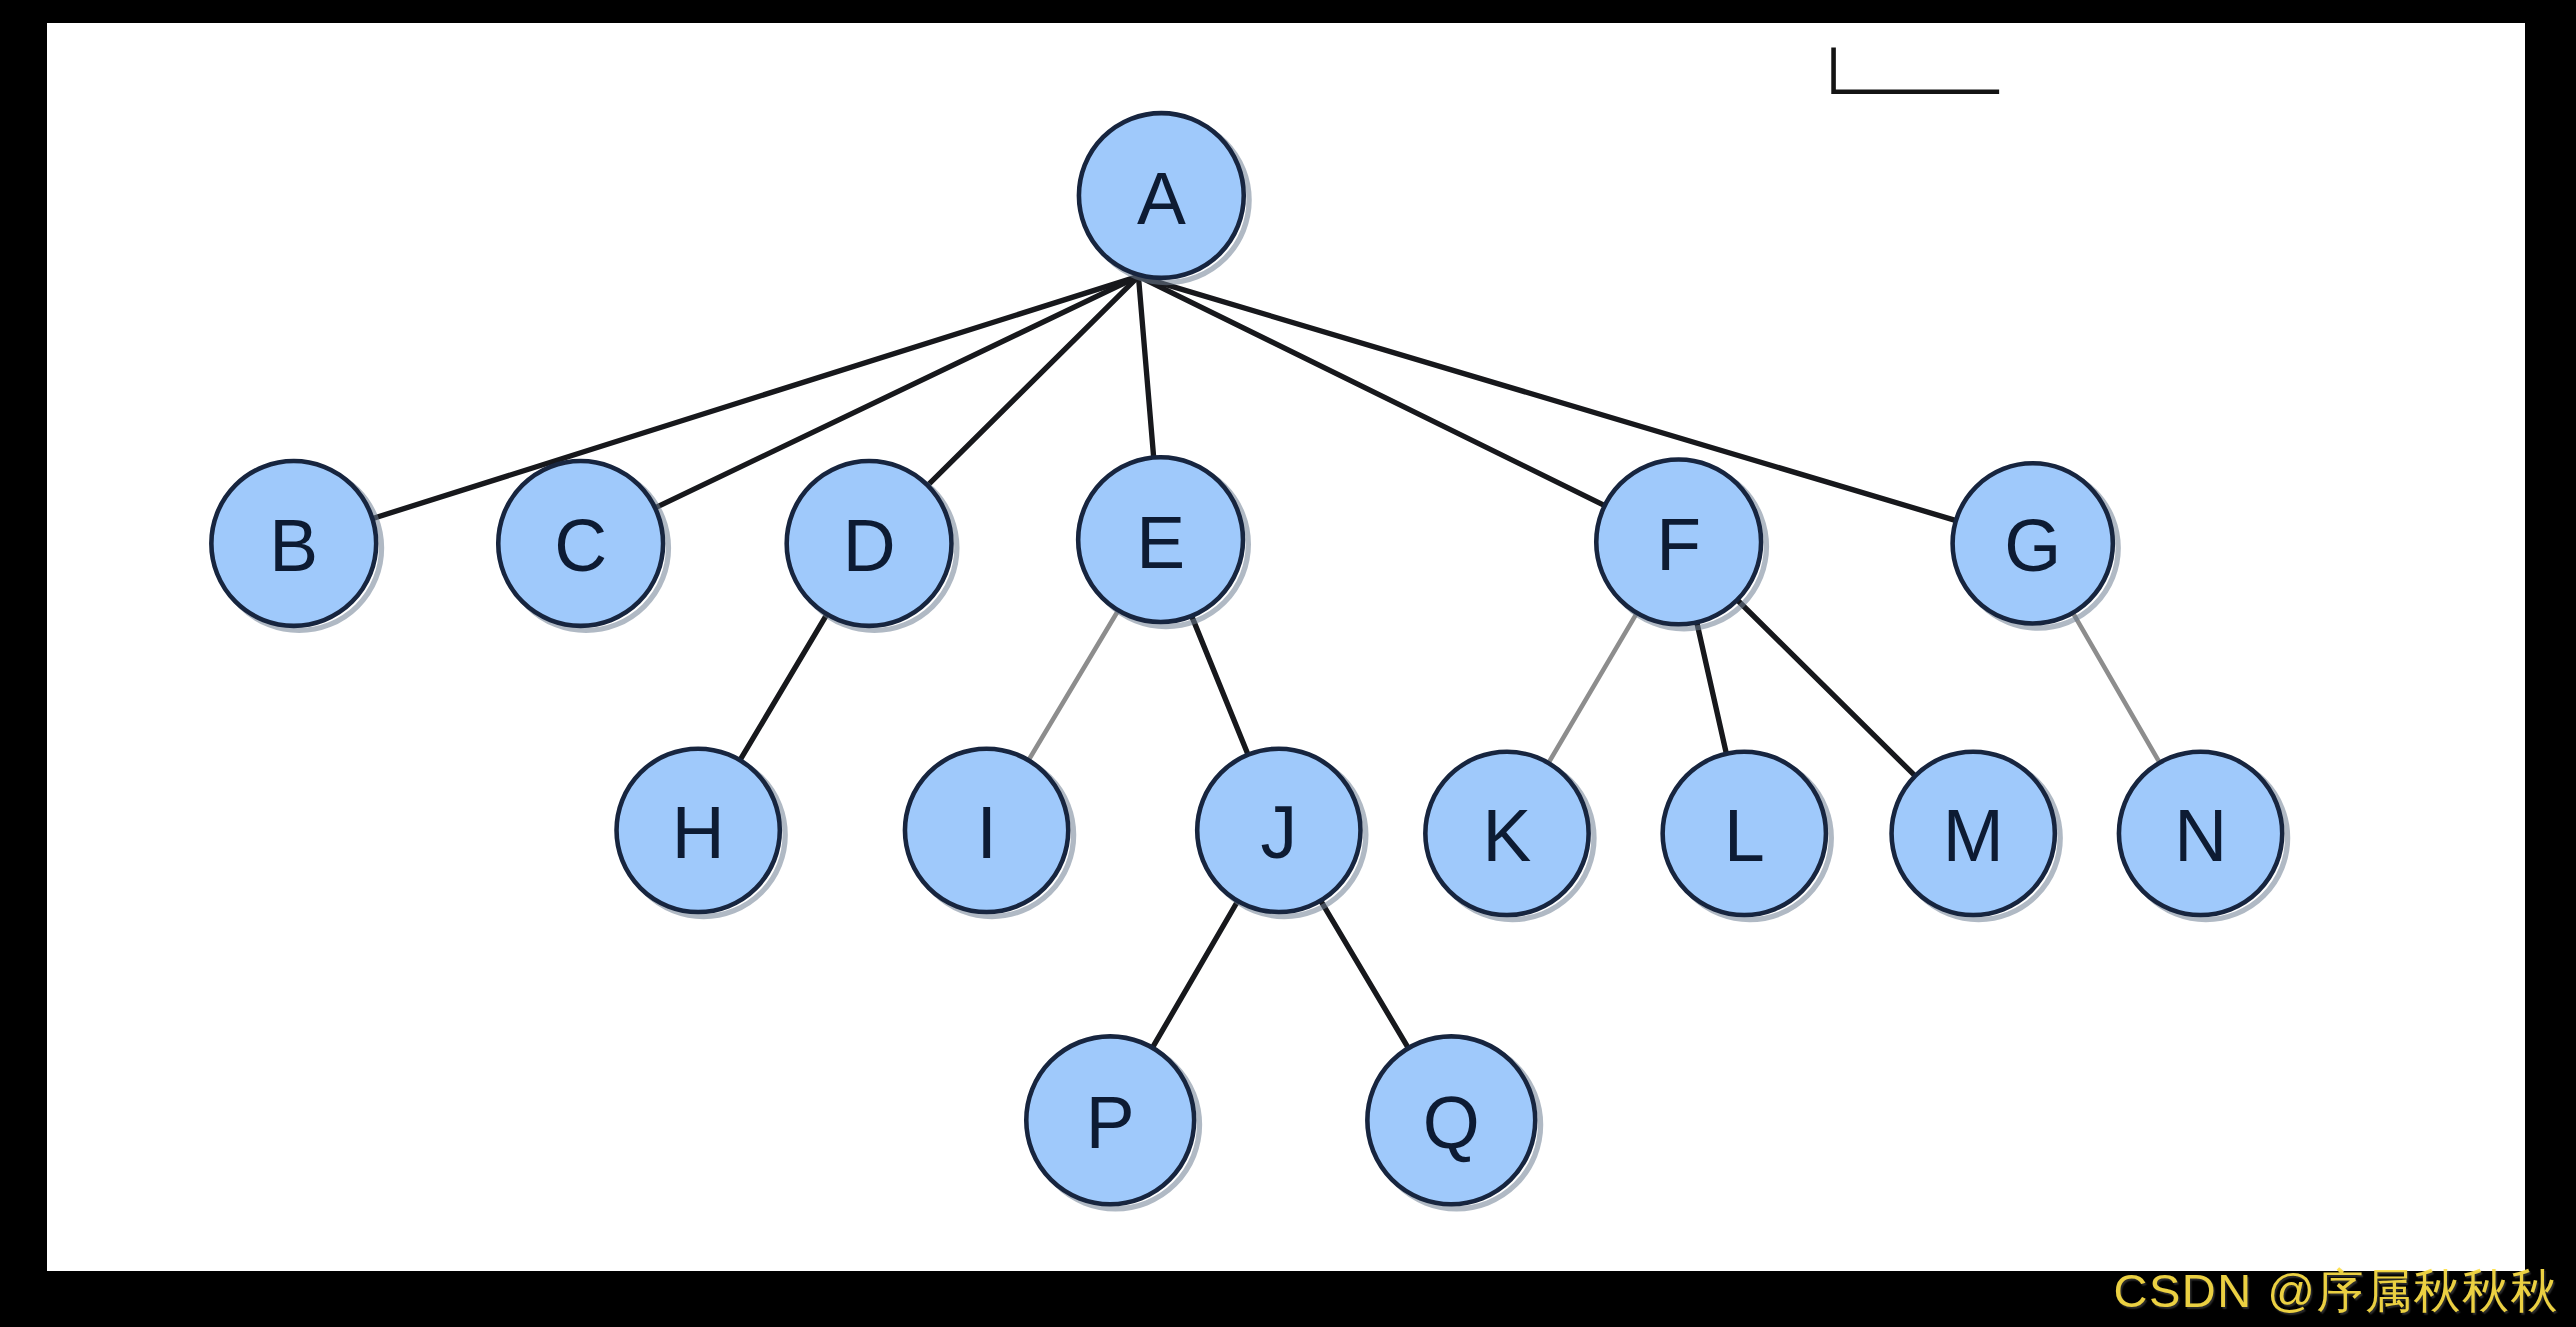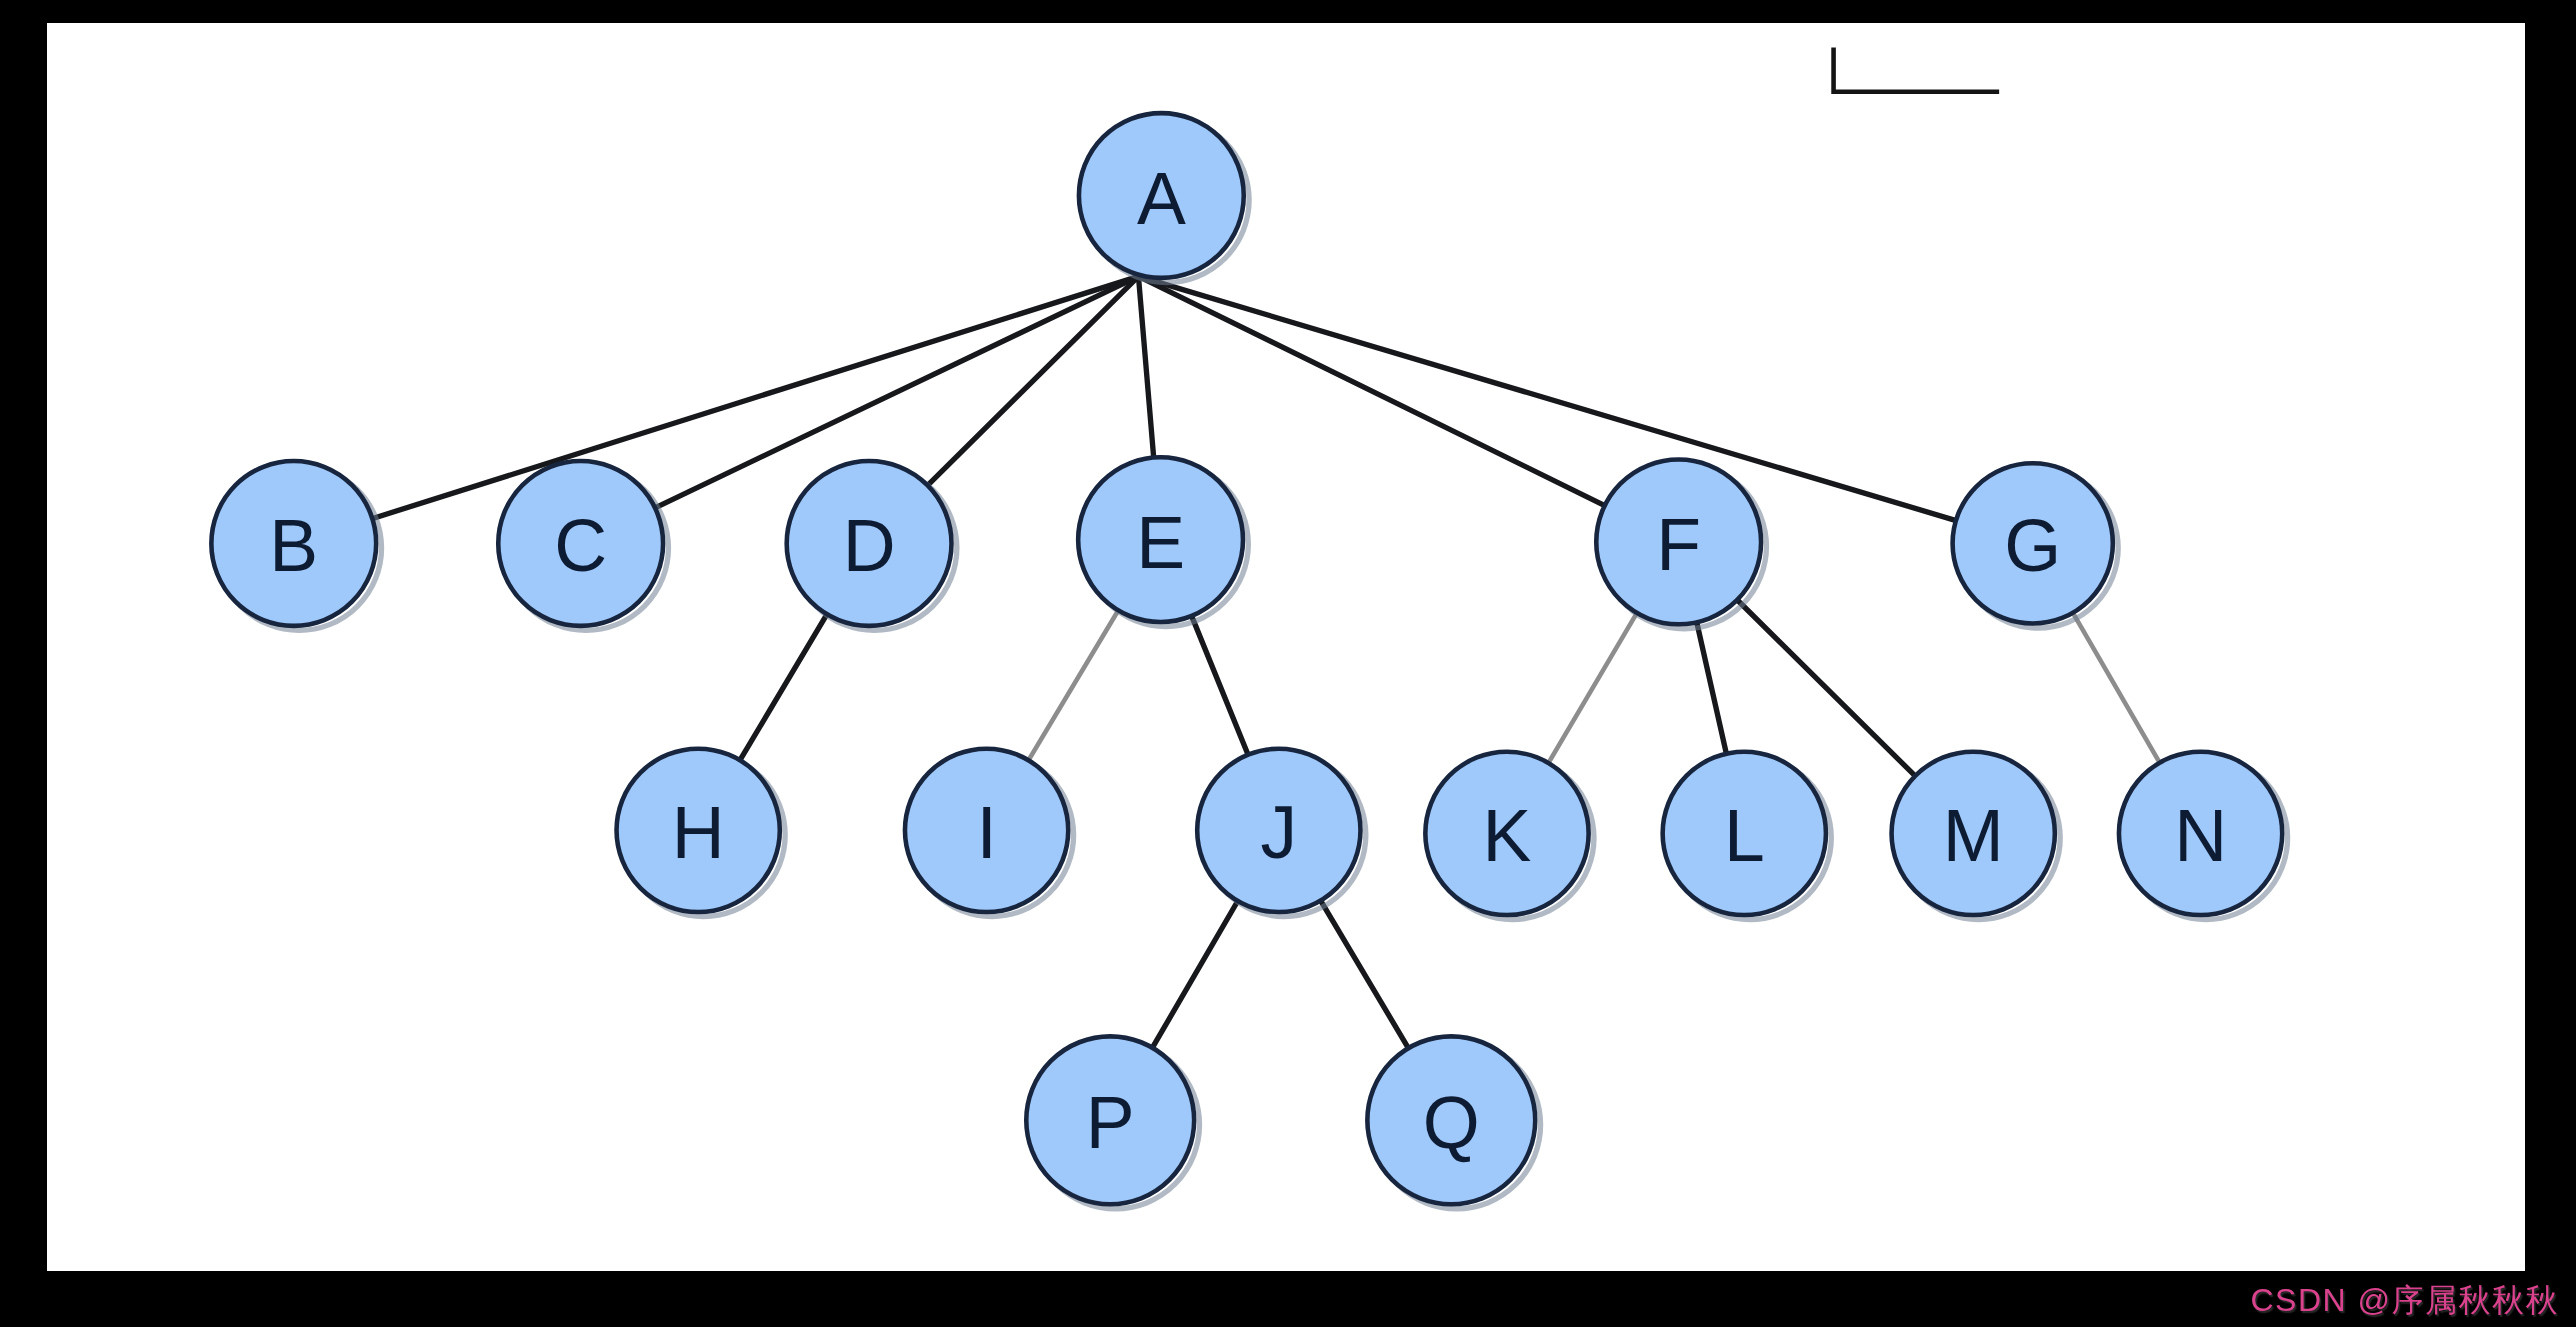--- a/index.html
+++ b/index.html
@@ -76,23 +76,23 @@
   .corner-mark {
     stroke: #141414;
     stroke-width: 6;
     fill: none;
   }
 
   #watermark {
     position: absolute;
     right: 17px;
     bottom: 4.6px;
-    color: #ec4899;
+    color: #fde047;
     font-family: "Liberation Sans", sans-serif;
-    font-size: 32px;
+    font-size: 47px;
     letter-spacing: 1.5px;
     white-space: nowrap;
     text-shadow: 1.5px 1.5px 1.5px rgba(90,90,90,0.55);
     opacity: 0.93;
     pointer-events: none;
   }
 </style>
 </head>
 <body>
 

